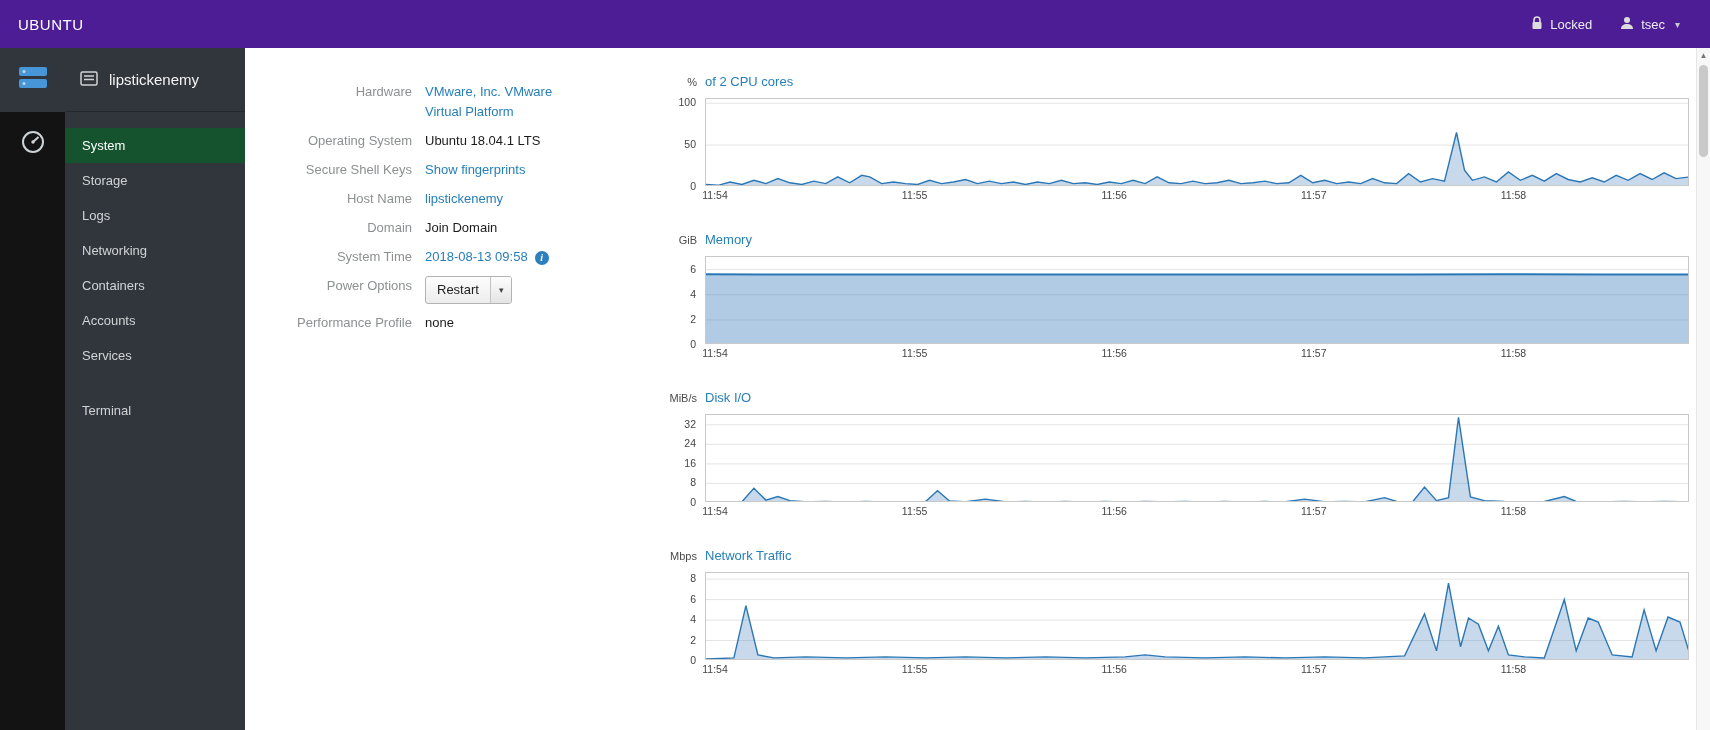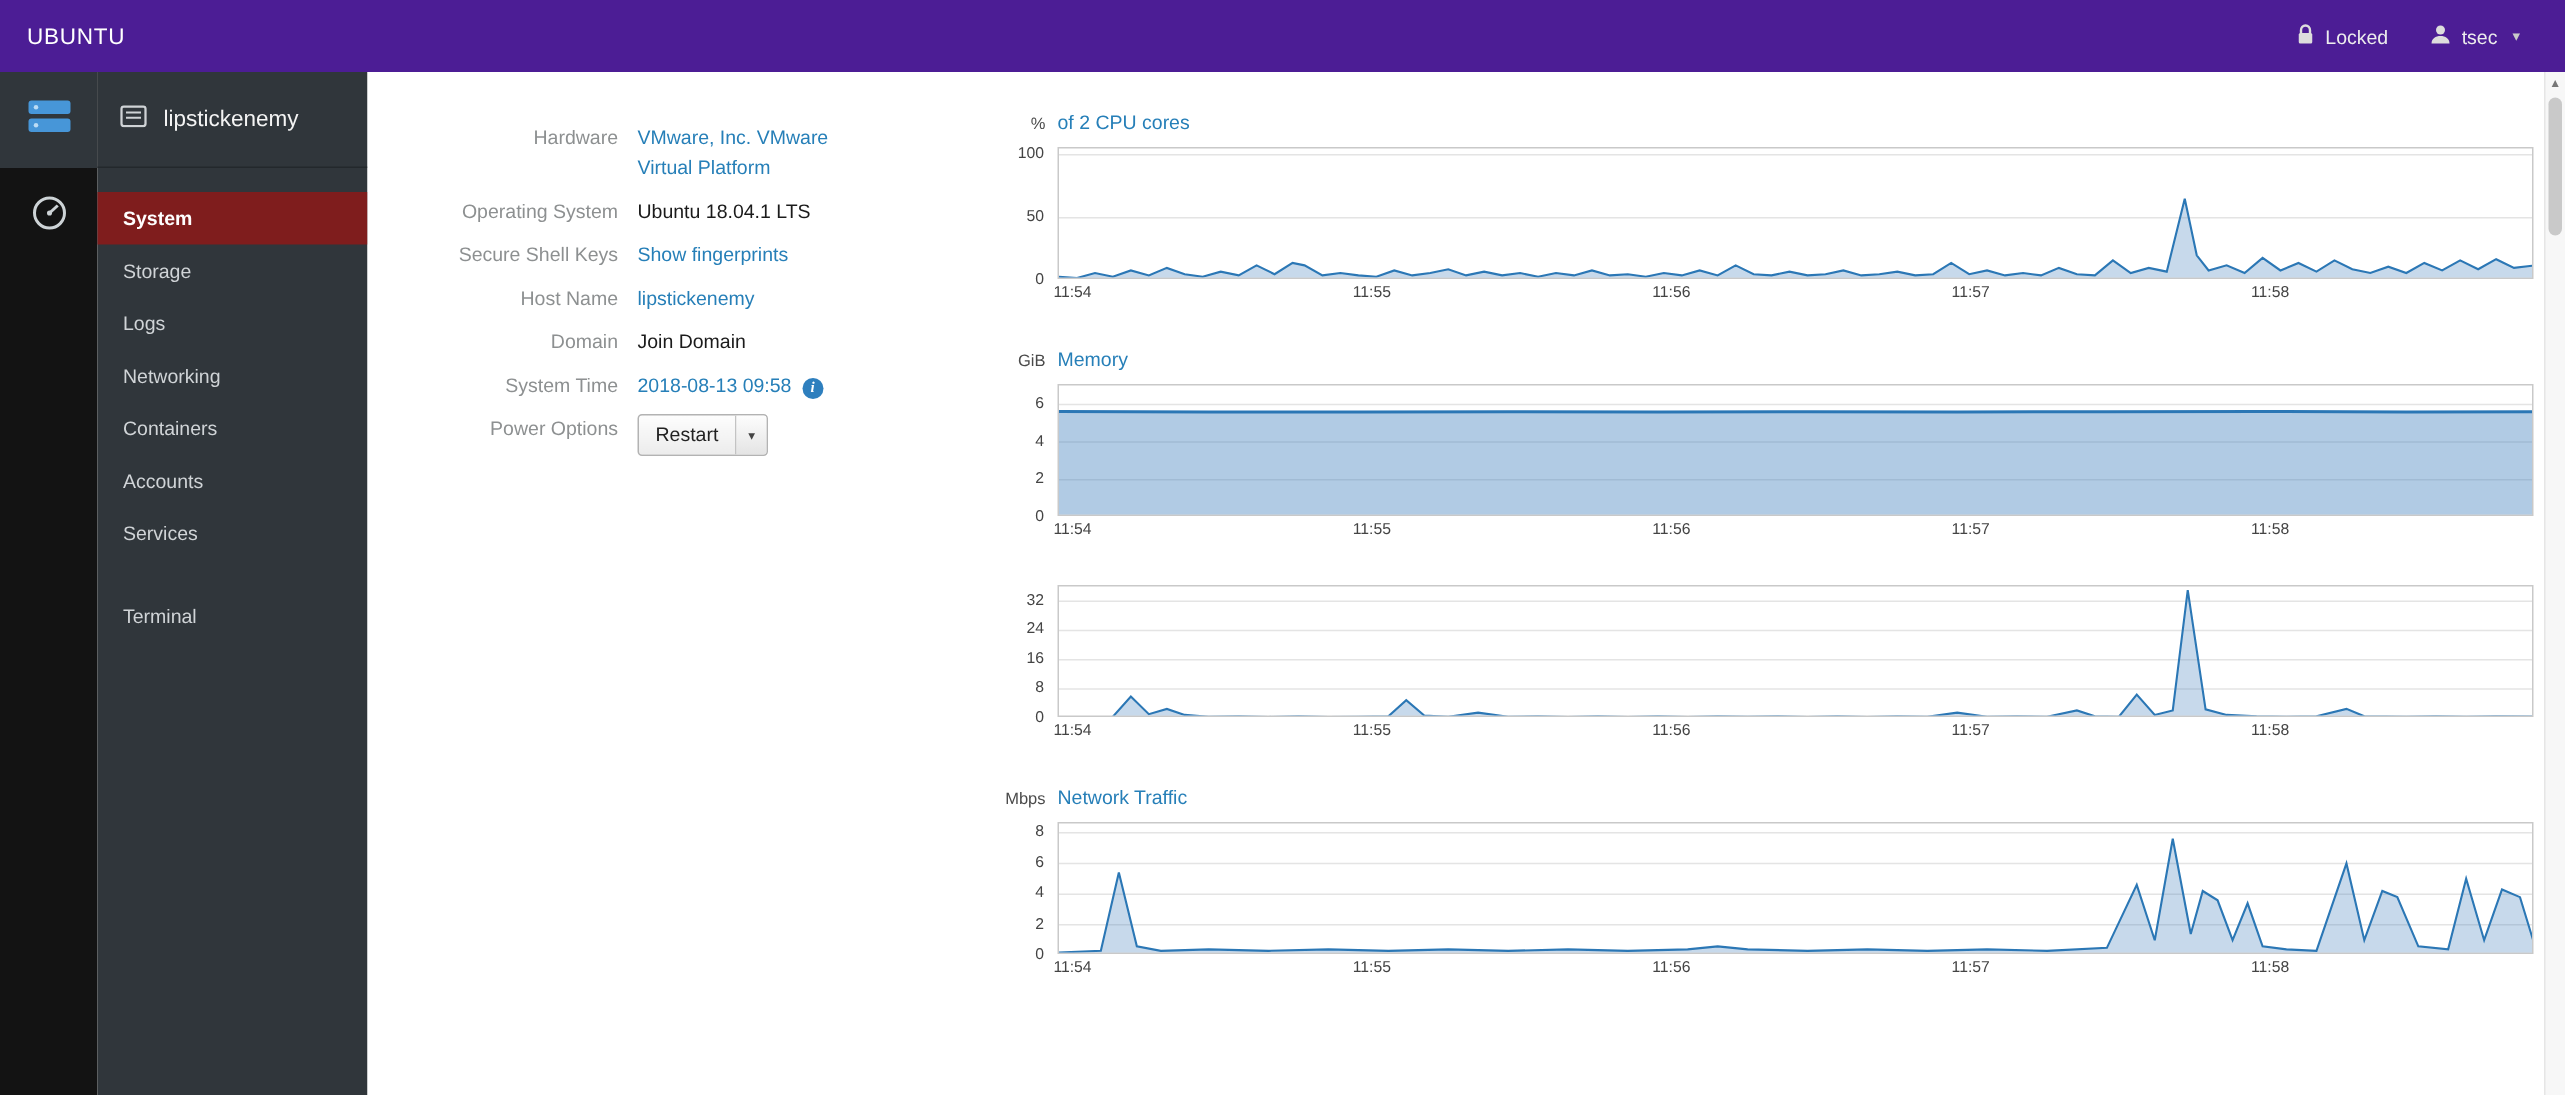--- a/index.html
+++ b/index.html
@@ -15,21 +15,21 @@
   
   .content-row{display:flex;height:682px;position:relative}
   .iconstrip{width:65px;background:#131313;flex:none;display:flex;flex-direction:column}
   .strip-btn{height:64px;display:flex;align-items:center;justify-content:center;cursor:pointer}
   .strip-btn.active{background:#30363b}
   .sidebar{width:180px;background:#30363b;flex:none;display:flex;flex-direction:column}
   .host-row{height:64px;display:flex;align-items:center;gap:11px;padding:0 15px;
     border-bottom:1px solid #23282c;font-size:15px;color:#f4f4f4;cursor:pointer}
   .nav-list{padding-top:16px}
   .nav-item{padding:10px 17px;font-size:13px;color:#d0d4d7;cursor:pointer}
-  .nav-item.active{background:#7f1d1d;color:#fff;font-weight:bold}
+  .nav-item.active{background:#14532d;color:#fff;font-weight:normal}
   .nav-item.separated{margin-top:20px}
   
   .main{flex:1;background:#fff;display:flex;padding-top:26px}
   .info{width:400px;flex:none;padding:8px 0 0 20px}
   .info-row{display:flex;margin-bottom:9px;line-height:20px;font-size:13px}
   .info-label{width:160px;flex:none;text-align:right;color:#8d9091;padding-right:13px}
   .info-value{color:#1b1b1b}
   a.link{color:#267fb8;text-decoration:none;cursor:pointer}
   .info-row:first-child a.link{display:inline-block;max-width:162px}
   .info-circle{display:inline-block;width:14px;height:14px;border-radius:50%;
@@ -154,20 +154,24 @@
             <span class="info-label">System Time</span>
             <span class="info-value"><a class="link">2018-08-13 09:58</a><span class="info-circle">i</span></span>
           </div>
           <div class="info-row">
             <span class="info-label">Power Options</span>
             <span class="info-value"><span class="split-btn">
                 <span class="btn-main">Restart</span>
                 <span class="btn-caret">▾</span>
               </span></span>
           </div>
+          <div class="info-row">
+            <span class="info-label">Performance Profile</span>
+            <span class="info-value">none</span>
+          </div>
         </div>
       <div class="charts">
           <div class="chart">
             <div class="chart-head">
               <span class="chart-unit">%</span>
               <a class="chart-title">of 2 CPU cores</a>
             </div>
             <div class="chart-body">
               <div class="ycol">
                 <span class="ytick" style="top: 82px;">0</span>
@@ -215,20 +219,24 @@
             </div>
             <div class="xlabels">
               <span class="xlabel" style="left: 10px;">11:54</span>
               <span class="xlabel" style="left: 209.6px;">11:55</span>
               <span class="xlabel" style="left: 409.2px;">11:56</span>
               <span class="xlabel" style="left: 608.8px;">11:57</span>
               <span class="xlabel" style="left: 808.4px;">11:58</span>
             </div>
           </div>
           <div class="chart">
+            <div class="chart-head">
+              <span class="chart-unit">MiB/s</span>
+              <a class="chart-title">Disk I/O</a>
+            </div>
             <div class="chart-body">
               <div class="ycol">
                 <span class="ytick" style="top: 82px;">0</span>
                 <span class="ytick" style="top: 62.4444px;">8</span>
                 <span class="ytick" style="top: 42.8889px;">16</span>
                 <span class="ytick" style="top: 23.3333px;">24</span>
                 <span class="ytick" style="top: 3.77778px;">32</span>
               </div>
               <div class="plot">
                 <svg width="984" height="88">

